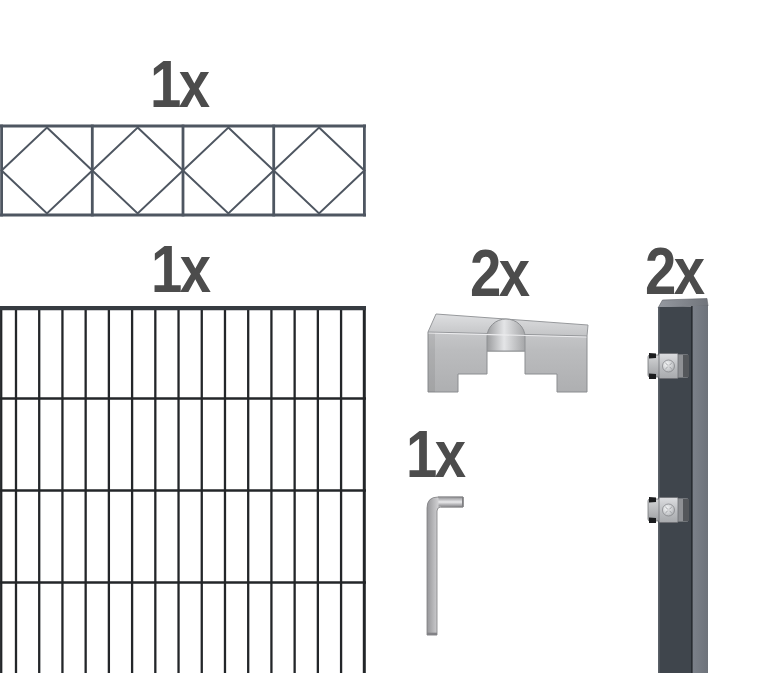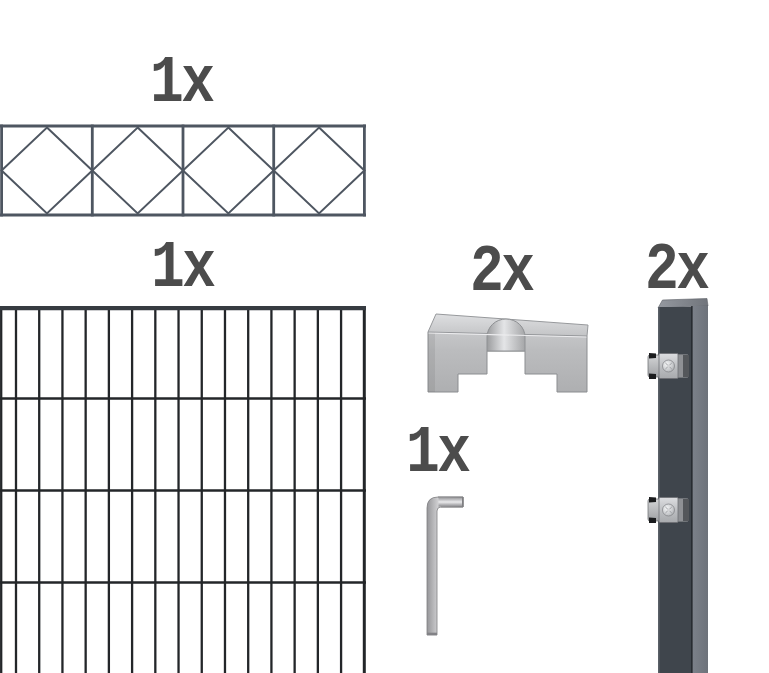--- a/index.html
+++ b/index.html
@@ -1,18 +1,18 @@
 <!DOCTYPE html>
 <html><head>
 <meta charset="utf-8">
 <style>
   html,body{margin:0;padding:0;background:#ffffff;}
   .stage{
     position:relative;width:769px;height:673px;background:#ffffff;overflow:hidden;
-    font-family:Liberation Mono, monospace;
+    font-family:Liberation Sans, sans-serif;
   }
   .abs{position:absolute;}
   .qty{
     position:absolute;
     font-weight:700;font-size:67px;line-height:1;
     color:#4c4c4c;letter-spacing:-3px;
     transform:scaleX(.84);transform-origin:0 0;
     white-space:nowrap;user-select:none;
   }
 </style>

